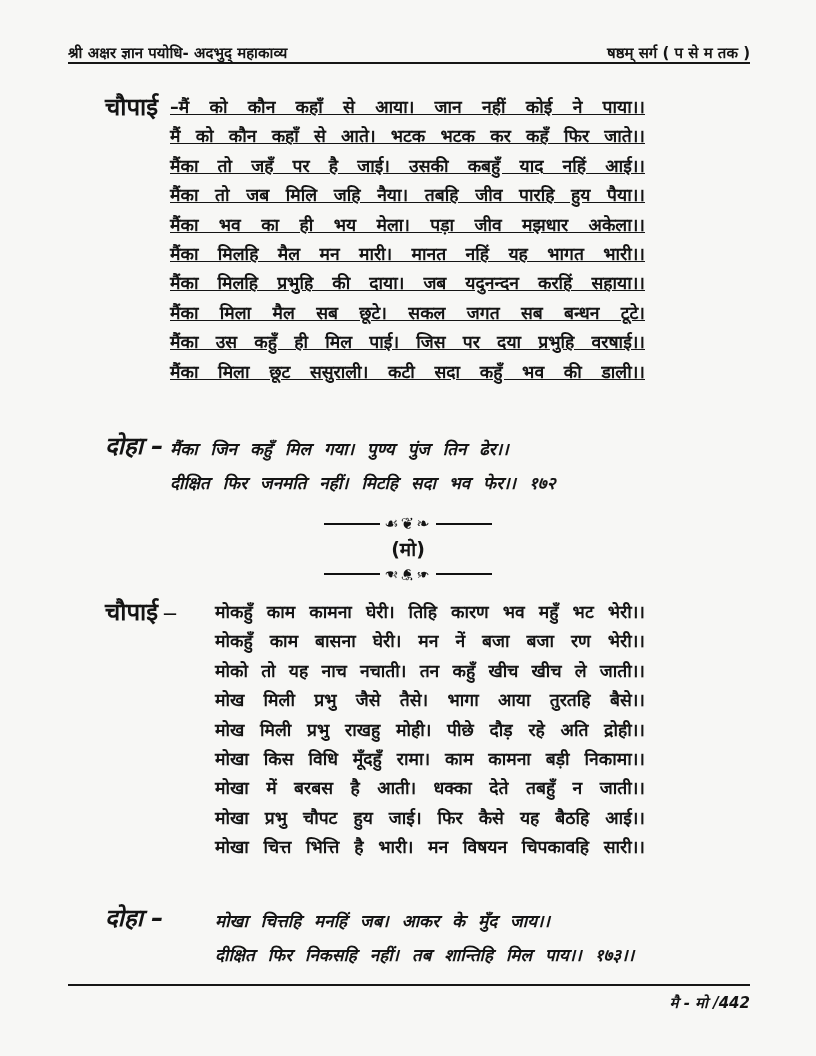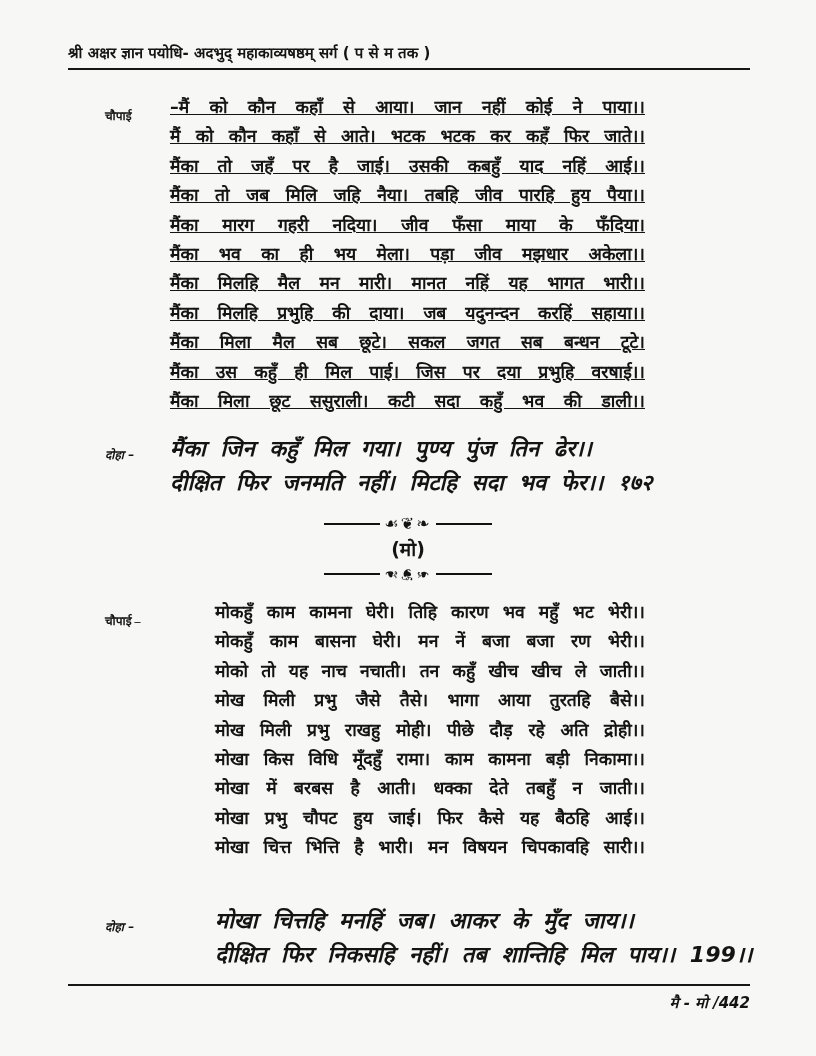--- a/index.html
+++ b/index.html
@@ -16,55 +16,54 @@
     background: #f7f7f5;
     overflow: hidden;
   }
   
   .header {
     position: absolute;
     left: 68px;
     top: 42px;
     width: 682px;
     display: flex;
-    justify-content: flex-start;
+    justify-content: space-between;
     align-items: flex-end;
     font-weight: bold;
     font-size: 15px;
     border-bottom: 2px solid #161616;
-    padding-bottom: 6px;
   }
   
   .block {
     position: absolute;
     left: 105px;
     width: 540px;
   }
   .v-label {
     position: absolute;
     left: 0;
-    top: 9px;
+    top: 0;
     font-weight: bold;
-    font-size: 12px;
+    font-size: 24px;
     line-height: 29.4px;
     white-space: nowrap;
   }
   .c-line {
     font-weight: bold;
     font-size: 17.5px;
     line-height: 29.4px;
     text-align: justify;
     text-align-last: justify;
   }
   .indent1 .c-line { padding-left: 65px; text-decoration: underline; }
   .indent2 .c-line { padding-left: 110px; }
   .d-line {
     font-weight: bold;
     font-style: italic;
-    font-size: 22px;
+    font-size: 17px;
     line-height: 34px;
     word-spacing: 7px;
     white-space: nowrap;
   }
   .indent1 .d-line { padding-left: 65px; }
   .indent2 .d-line { padding-left: 110px; }
   
   .chaupai-1 { top: 93px; }
   .doha-1    { top: 432px; }
   .chaupai-2 { top: 598px; font-family: Liberation Serif, serif; }
@@ -126,21 +125,20 @@
     <span>श्री अक्षर ज्ञान पयोधि- अदभुद् महाकाव्य</span>
     <span>षष्ठम् सर्ग ( प से म तक )</span>
   </div>
 
   <div class="block chaupai-1 indent1">
     <span class="v-label">चौपाई</span>
     <div class="c-line">–मैं को कौन कहाँ से आया। जान नहीं कोई ने पाया।।</div>
     <div class="c-line">मैं को कौन कहाँ से आते। भटक भटक कर कहँ फिर जाते।।</div>
     <div class="c-line">मैंका तो जहँ पर है जाई। उसकी कबहुँ याद नहिं आई।।</div>
     <div class="c-line">मैंका तो जब मिलि जहि नैया। तबहि जीव पारहि हुय पैया।।</div>
-    <div class="c-line">मैंका मारग गहरी नदिया। जीव फँसा माया के फँदिया।</div>
     <div class="c-line">मैंका भव का ही भय मेला। पड़ा जीव मझधार अकेला।।</div>
     <div class="c-line">मैंका मिलहि मैल मन मारी। मानत नहिं यह भागत भारी।।</div>
     <div class="c-line">मैंका मिलहि प्रभुहि की दाया। जब यदुनन्दन करहिं सहाया।।</div>
     <div class="c-line">मैंका मिला मैल सब छूटे। सकल जगत सब बन्धन टूटे।</div>
     <div class="c-line">मैंका उस कहुँ ही मिल पाई। जिस पर दया प्रभुहि वरषाई।।</div>
     <div class="c-line">मैंका मिला छूट ससुराली। कटी सदा कहुँ भव की डाली।।</div>
   </div>
 
   <div class="block doha-1 indent1">
     <span class="v-label" style="font-style:italic;">दोहा –</span>
@@ -171,19 +169,19 @@
     <div class="c-line">मोख मिली प्रभु राखहु मोही। पीछे दौड़ रहे अति द्रोही।।</div>
     <div class="c-line">मोखा किस विधि मूँदहुँ रामा। काम कामना बड़ी निकामा।।</div>
     <div class="c-line">मोखा में बरबस है आती। धक्का देते तबहुँ न जाती।।</div>
     <div class="c-line">मोखा प्रभु चौपट हुय जाई। फिर कैसे यह बैठहि आई।।</div>
     <div class="c-line">मोखा चित्त भित्ति है भारी। मन विषयन चिपकावहि सारी।।</div>
   </div>
 
   <div class="block doha-2 indent2">
     <span class="v-label" style="font-style:italic;">दोहा –</span>
     <div class="d-line">मोखा चित्तहि मनहिं जब। आकर के मुँद जाय।।</div>
-    <div class="d-line">दीक्षित फिर निकसहि नहीं। तब शान्तिहि मिल पाय।। 199।।</div>
+    <div class="d-line">दीक्षित फिर निकसहि नहीं। तब शान्तिहि मिल पाय।। १७३।।</div>
   </div>
 
   <div class="footer-rule"></div>
   <div class="footer-text">मै - मो /442</div>
 
 </div>
 
 </body></html>

